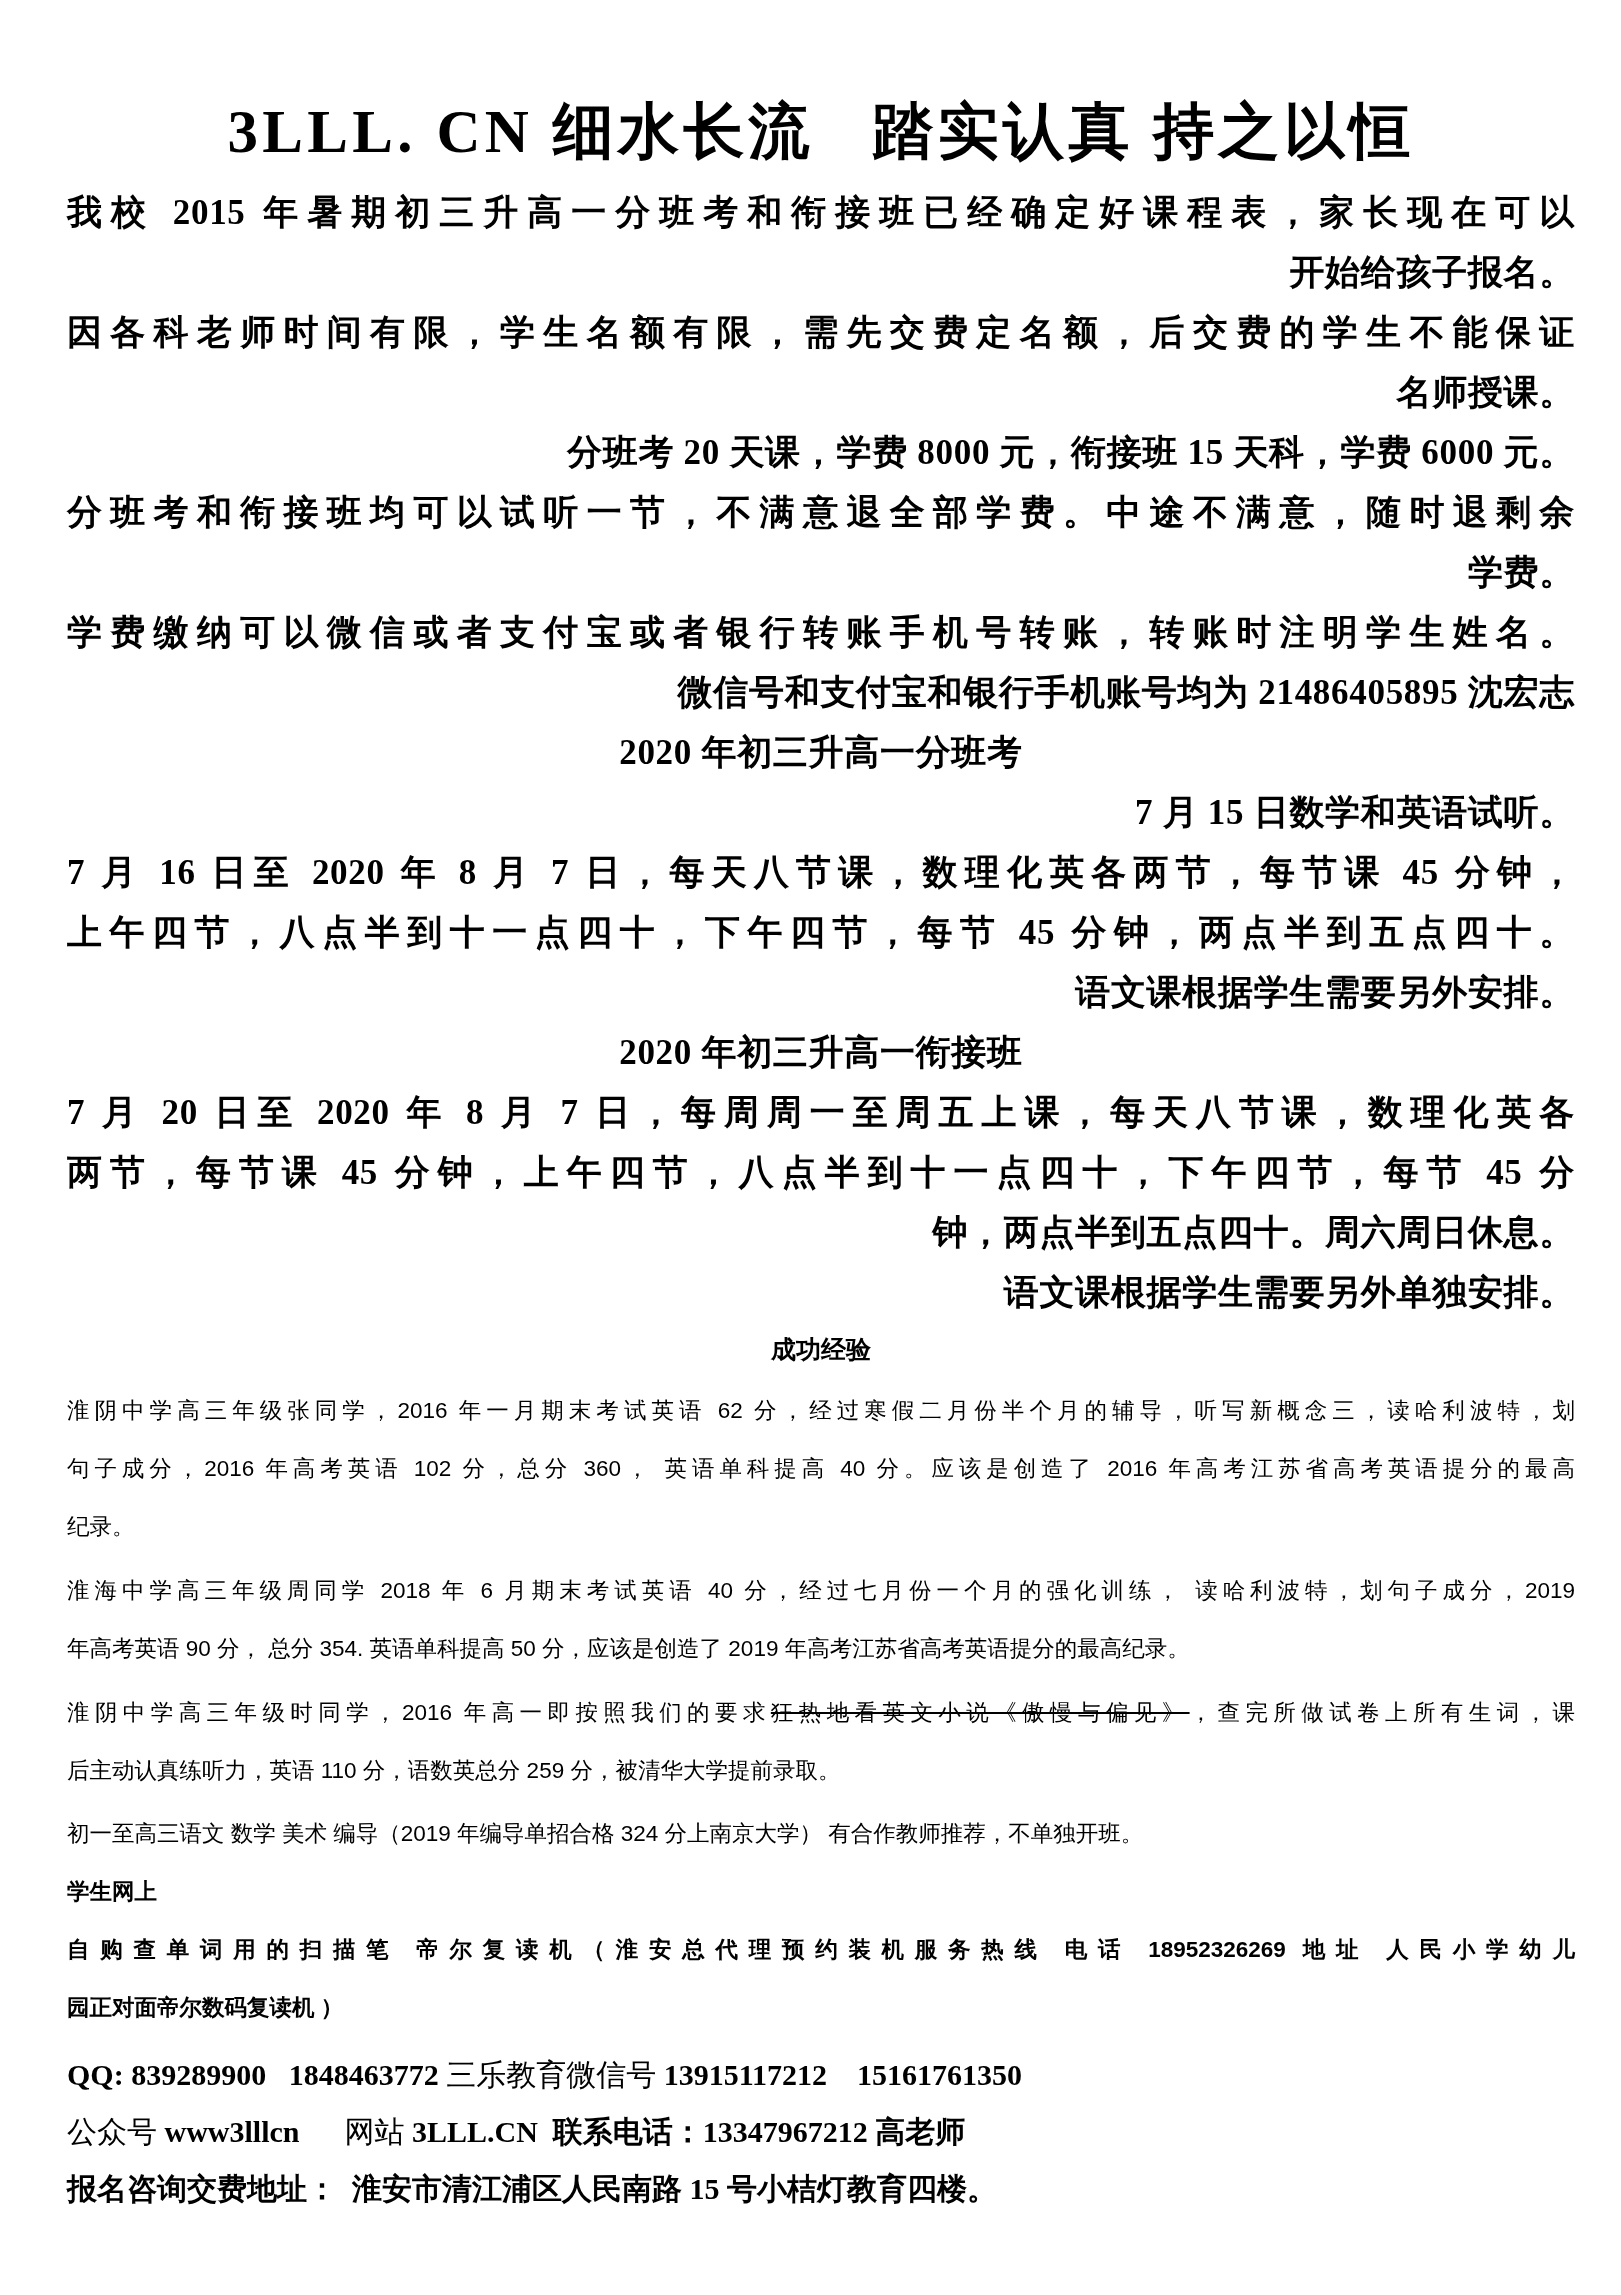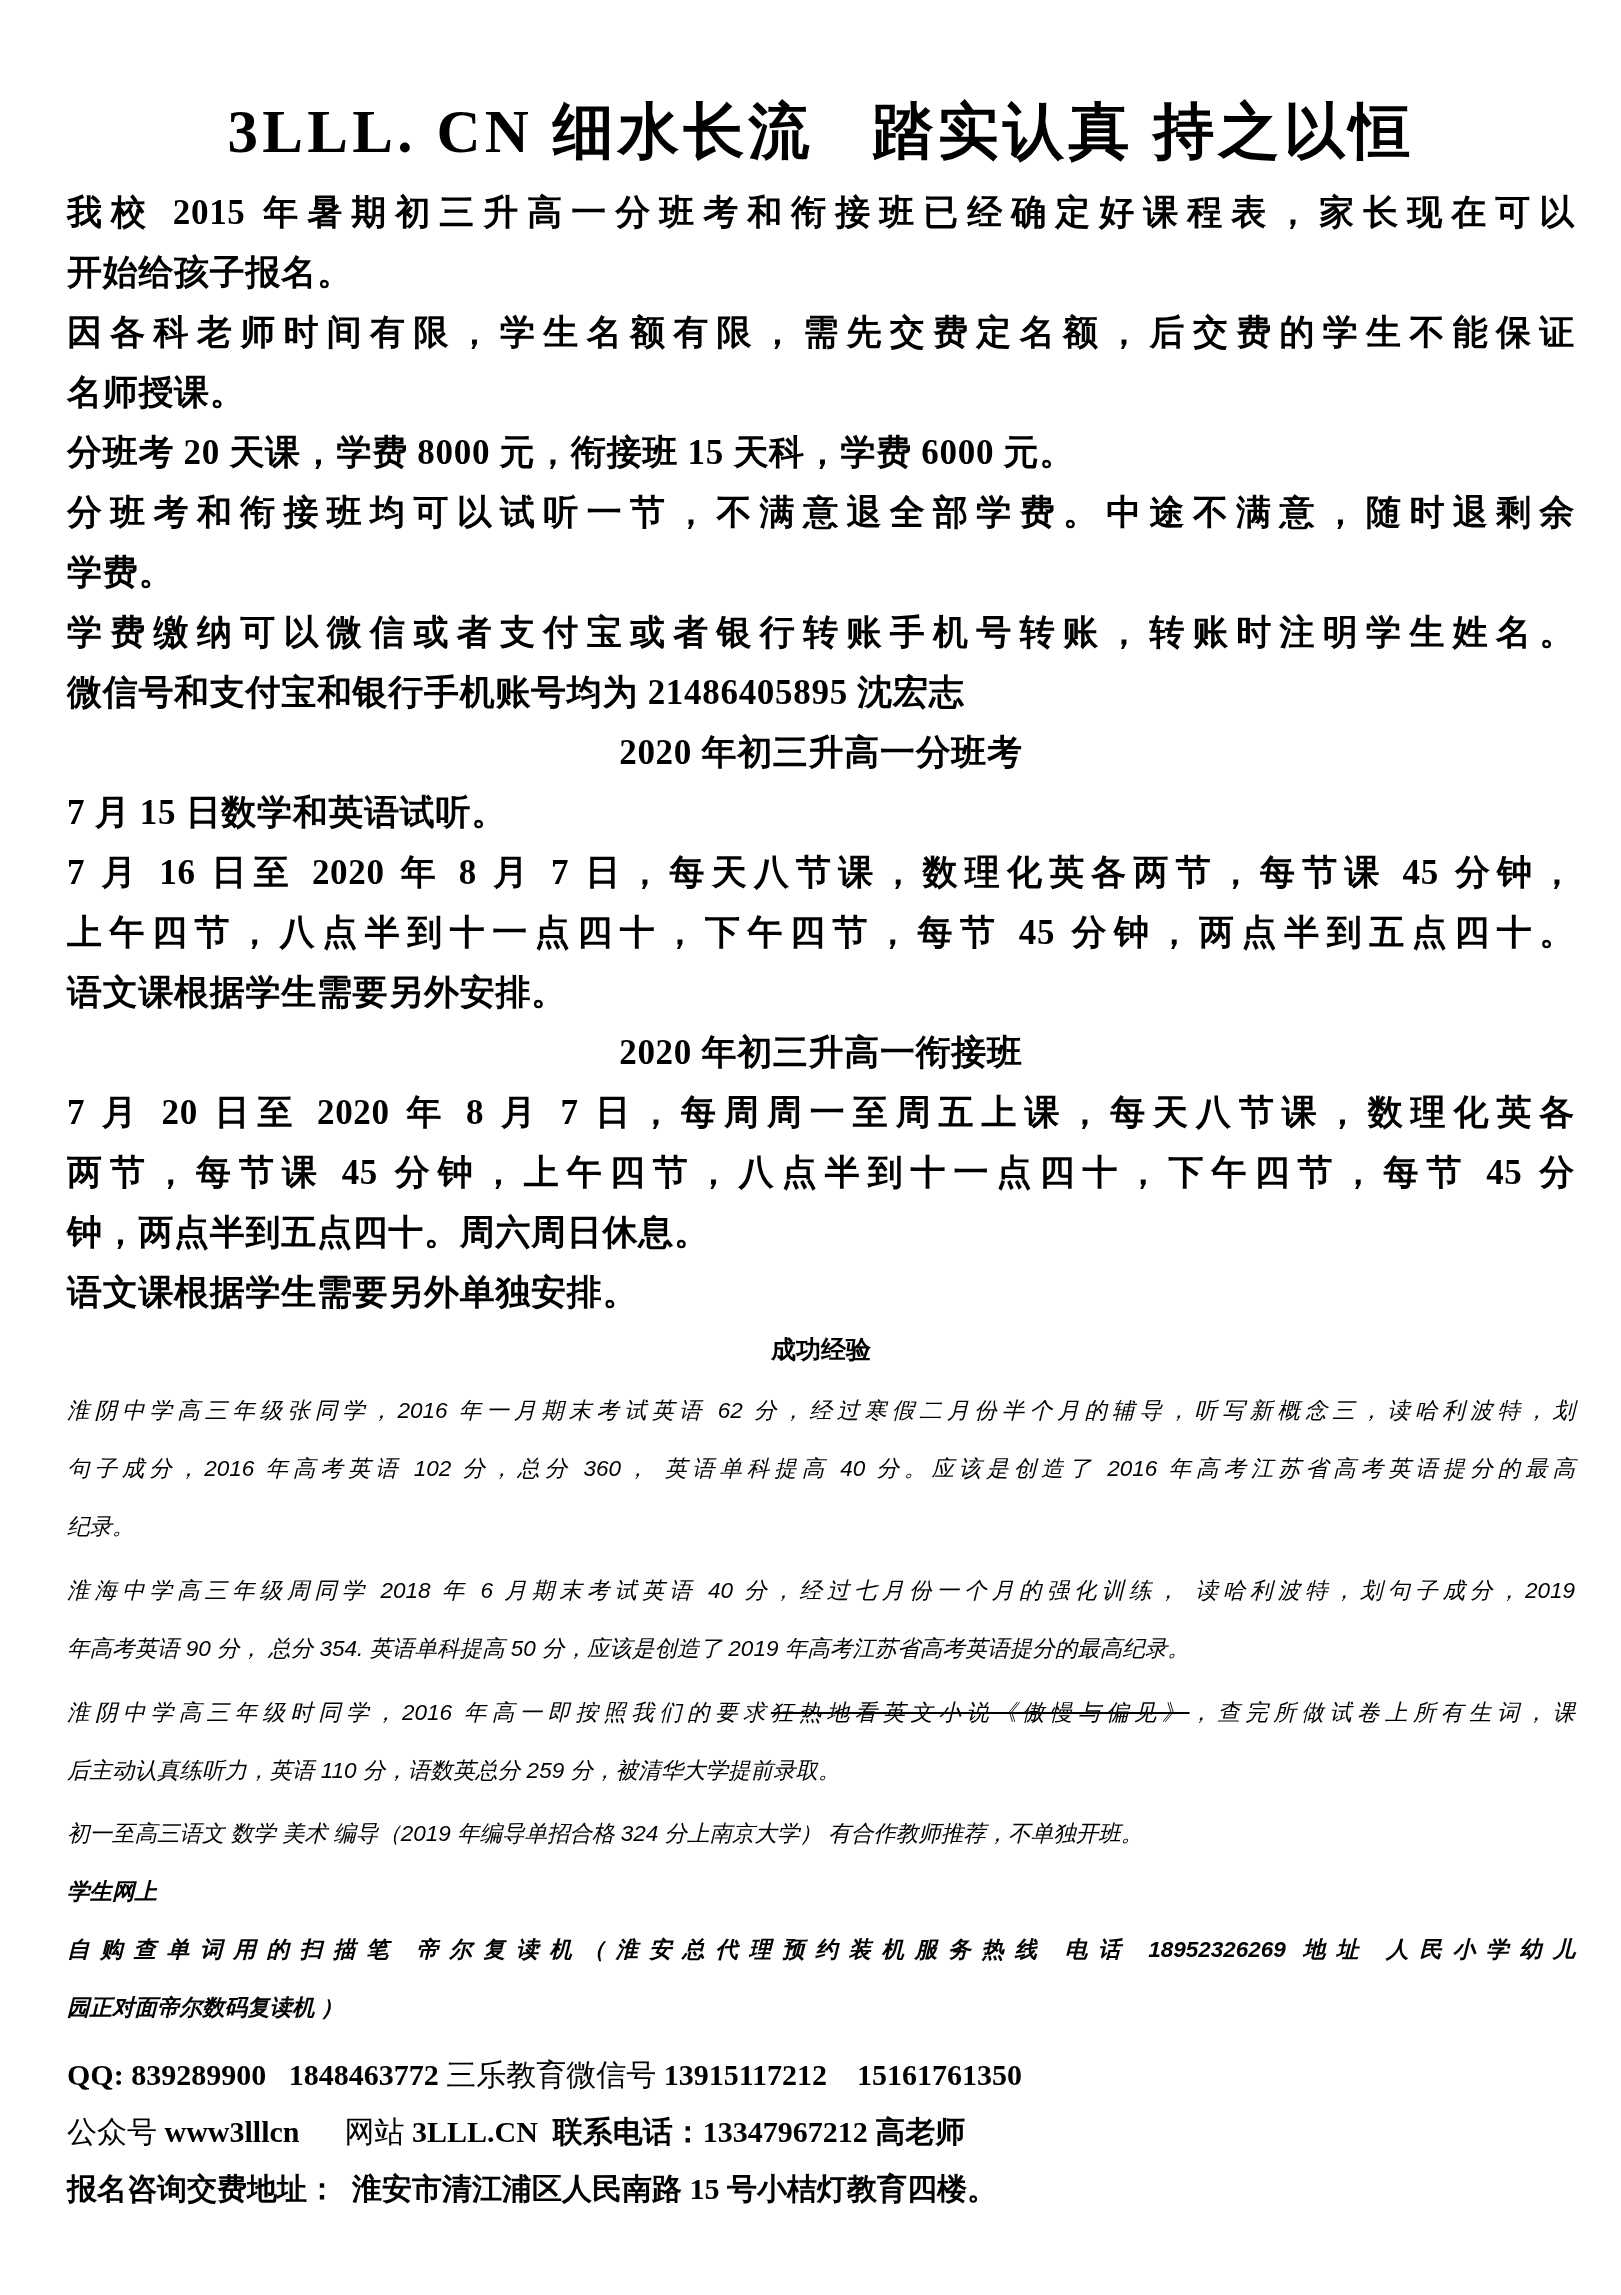--- a/index.html
+++ b/index.html
@@ -19,36 +19,36 @@
     font-size:61px; font-weight:bold;
     letter-spacing:4.3px;
     line-height:76px;
     white-space:pre-wrap;
   }
   .main {
     margin-top:13px;
     font-size:35px; font-weight:bold;
     letter-spacing:0.7px;
   }
-  .ln { line-height:60px; white-space:pre-wrap; }
+  .ln { line-height:60px; white-space:pre-wrap;text-align:right; }
   .fill { text-align:justify; text-align-last:justify; }
   .ctr { text-align-last:center; }
   .success-heading {
     margin-top:10px;
     text-align:center;
     font-family:"Liberation Sans", sans-serif;
     font-size:25px; font-weight:bold;
     line-height:33px;
   }
   .small-block {
     margin-top:16px;
     font-family:"Liberation Sans", sans-serif;
     font-size:22.5px; font-weight:normal;
   }
-  .sp { margin:0 0 5.8px 0;font-style:italic; }
+  .sp { margin:0 0 5.8px 0; }
   .sln { line-height:58px; white-space:pre-wrap; }
   .strike { text-decoration:line-through; text-decoration-thickness:2.2px; }
   .split { display:flex; align-items:baseline;flex-direction:column; }
   .b { font-weight:bold; }
   .contact {
     margin-top:8.7px;
     font-size:30px; font-weight:normal;
   }
   .cln { line-height:57px; white-space:pre-wrap; }
 </style>

